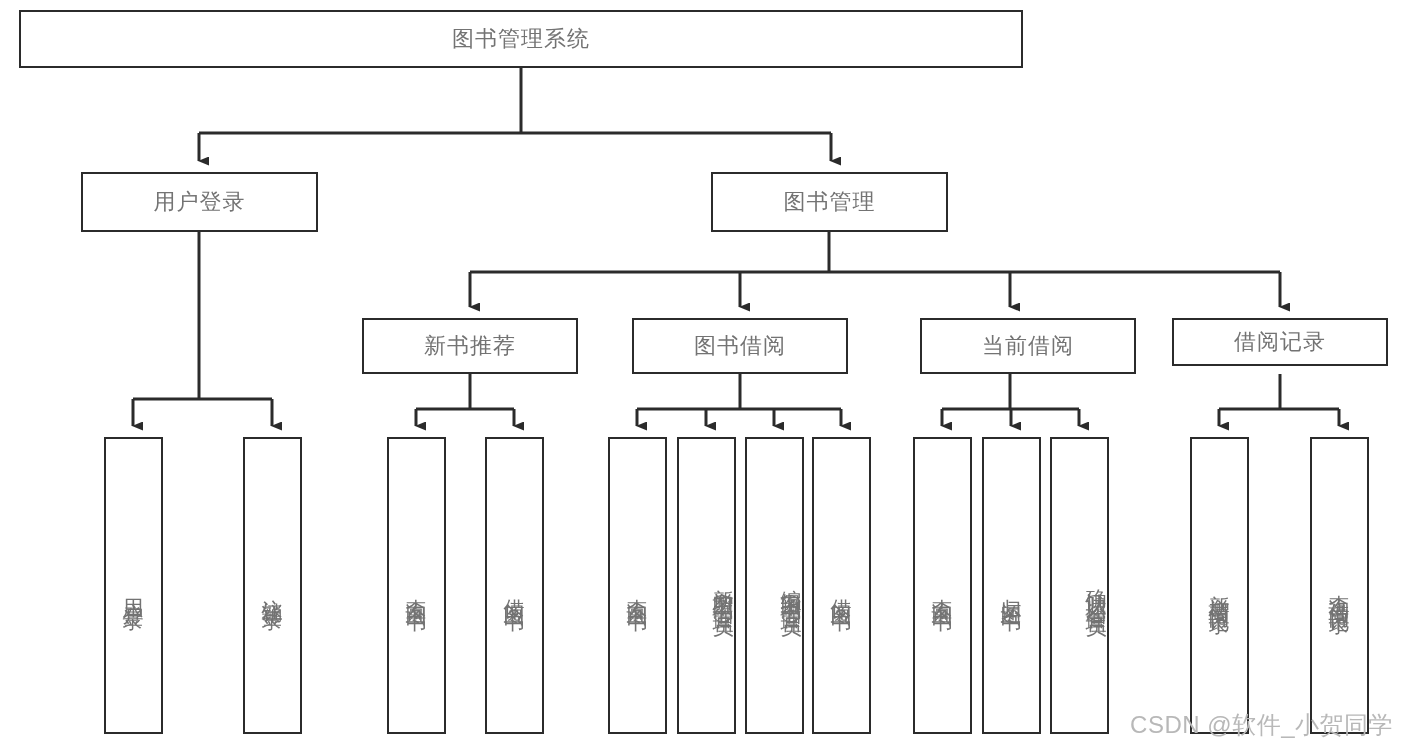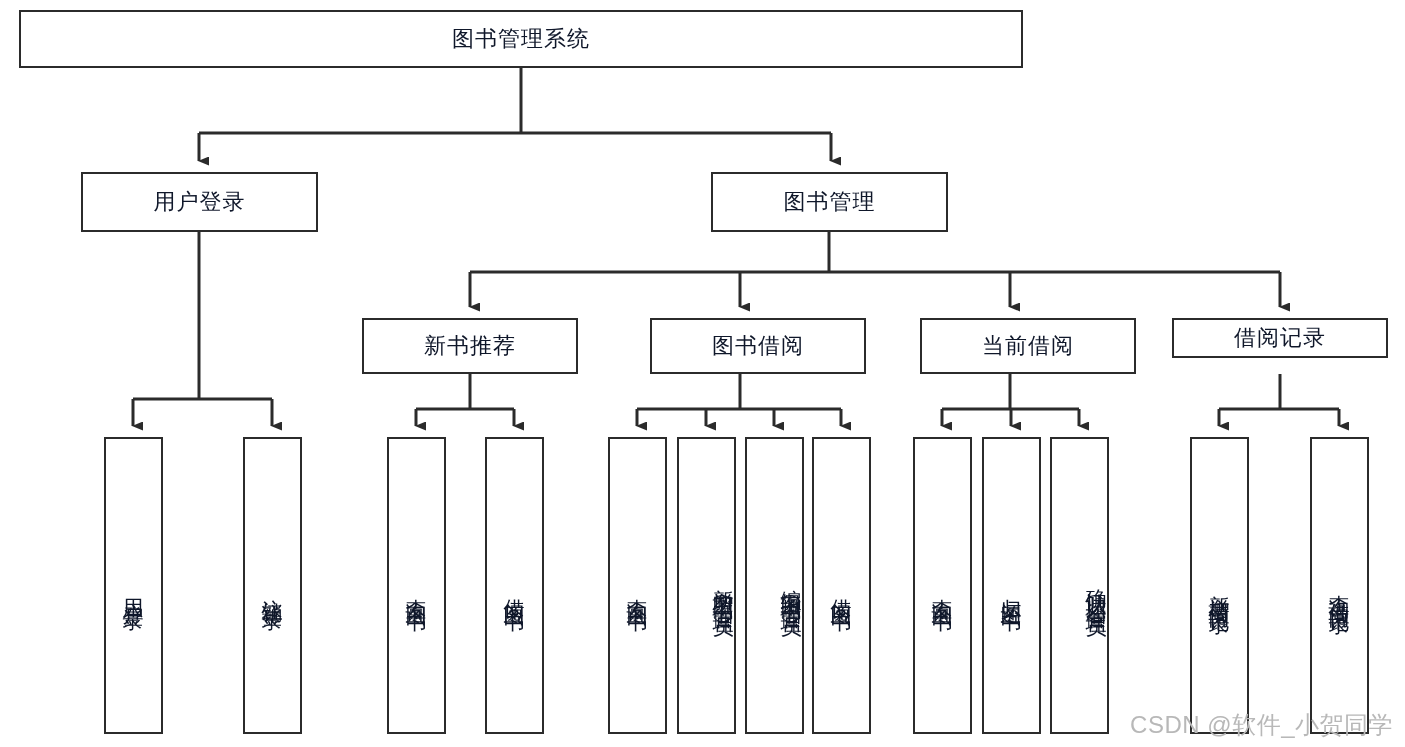--- a/index.html
+++ b/index.html
@@ -26,21 +26,21 @@
     pointer-events: none;
   }
   .node {
     position: absolute;
     box-sizing: border-box;
     background: #ffffff;
     border: 2px solid #2b2b2b;
     display: flex;
     align-items: center;
     justify-content: center;
-    color: #0f172a;
+    color: #737373;
   }
   .node.horiz {
     font-size: 22px;
     letter-spacing: 1px;
   }
   .node.vert {
     writing-mode: vertical-rl;
     text-orientation: upright;
     font-size: 21px;
     letter-spacing: 4px;
@@ -129,27 +129,27 @@
   <div class="node horiz" style="left:81px; top:172px; width:237px; height:60px;">
     <span class="node-label">用户登录</span>
   </div>
   <div class="node horiz" style="left:711px; top:172px; width:237px; height:60px;">
     <span class="node-label">图书管理</span>
   </div>
 
   <div class="node horiz" style="left:362px; top:318px; width:216px; height:56px;">
     <span class="node-label">新书推荐</span>
   </div>
-  <div class="node horiz" style="left:632px; top:318px; width:216px; height:56px;margin-left:18px;">
+  <div class="node horiz" style="left:632px; top:318px; width:216px; height:56px;">
     <span class="node-label">图书借阅</span>
   </div>
   <div class="node horiz" style="left:902px; top:318px; width:216px; height:56px;margin-left:18px;">
     <span class="node-label">当前借阅</span>
   </div>
-  <div class="node horiz" style="left:1172px; top:318px; width:216px; height:40px;">
+  <div class="node horiz" style="left:1172px; top:318px; width:216px; height:48px;">
     <span class="node-label">借阅记录</span>
   </div>
 
   <div class="node vert centered" style="left:104px; top:437px; width:59px; height:297px;">
     <span class="node-label">用户登录</span>
   </div>
   <div class="node vert centered" style="left:243px; top:437px; width:59px; height:297px;">
     <span class="node-label">注销登录</span>
   </div>
 

